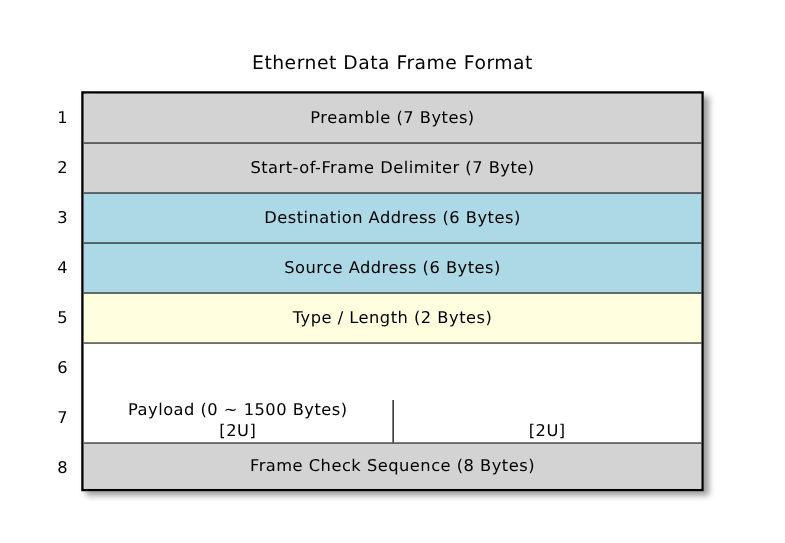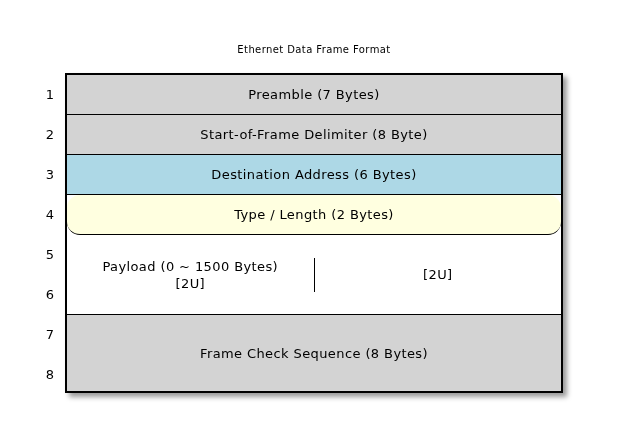--- a/index.html
+++ b/index.html
@@ -3,21 +3,21 @@
 <meta charset="utf-8">
 <style>
   html,body{margin:0;padding:0;}
   body{
     width:628px;height:434px;background:#ffffff;overflow:hidden;
     font-family:"DejaVu Sans","Liberation Sans",sans-serif;color:#000;
   }
   .stage{position:relative;width:628px;height:434px;background:#ffffff;}
   .title{
     position:absolute;left:65px;top:44px;width:498px;
-    text-align:center;font-size:10px;line-height:12px;letter-spacing:0.4px;
+    text-align:center;font-size:15px;line-height:12px;letter-spacing:0.4px;
   }
   .row-num{
     position:absolute;left:39px;width:22px;height:20px;
     text-align:center;font-size:13px;line-height:20px;
   }
   .frame{
     position:absolute;left:65px;top:73px;width:498px;height:320px;
     box-sizing:border-box;border:2px solid var(--border,#000);
     background:#fff;box-shadow:4px 4px 5px rgba(0,0,0,0.40);
     display:flex;flex-direction:column;
@@ -25,23 +25,23 @@
   .row{
     box-sizing:border-box;height:40px;flex:0 0 40px;
     border-bottom:1px solid var(--border,#000);
     display:flex;align-items:center;justify-content:center;
     font-size:13px;letter-spacing:0.4px;text-align:center;
   }
   .row.merged{height:80px;flex:0 0 80px;padding:0;}
   .row.last{border-bottom:none;height:auto;flex:1 1 auto;}
   .fill-gray{background:var(--gray,#d3d3d3);}
   .fill-blue{background:var(--blue,#add8e6);}
-  .fill-yellow{background:var(--yellow,#ffffe0);border-radius:13px;}
+  .fill-yellow{background:var(--yellow,#ffffe0);}
   .fill-white{background:var(--white,#ffffff);}
-  .merged{display:flex;flex-direction:row;align-items:center;}
+  .merged{display:flex;flex-direction:row;align-items:flex-end;}
   .cell{
     flex:1 1 50%;display:flex;flex-direction:column;
     align-items:center;justify-content:center;
     font-size:13px;line-height:17px;letter-spacing:0.4px;text-align:center;
   }
   .cell.left{border-right:1px solid var(--border,#000);}
 </style>
 </head>
 <body>
 
@@ -58,24 +58,27 @@
   <div class="row-num" style="top:245px">5</div>
   <div class="row-num" style="top:285px">6</div>
   <div class="row-num" style="top:325px">7</div>
   <div class="row-num" style="top:365px">8</div>
 
   <div class="frame">
     <div class="row fill-gray">
       <span>Preamble (7 Bytes)</span>
     </div>
     <div class="row fill-gray">
-      <span>Start-of-Frame Delimiter (8 Byte)</span>
+      <span>Start-of-Frame Delimiter (7 Byte)</span>
     </div>
     <div class="row fill-blue">
       <span>Destination Address (6 Bytes)</span>
+    </div>
+    <div class="row fill-blue">
+      <span>Source Address (6 Bytes)</span>
     </div>
     <div class="row fill-yellow">
       <span>Type / Length (2 Bytes)</span>
     </div>
     <div class="row merged fill-white">
       <div class="cell left">
         <div>Payload (0 ~ 1500 Bytes)</div>
         <div>[2U]</div>
       </div>
       <div class="cell">

